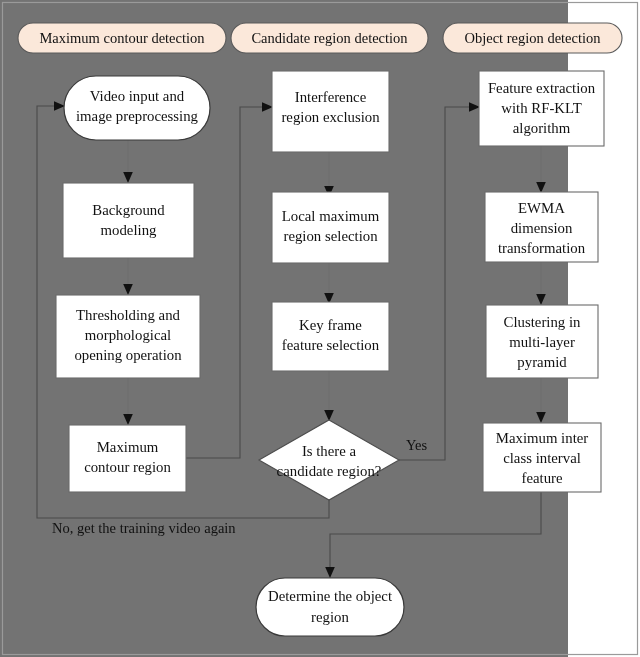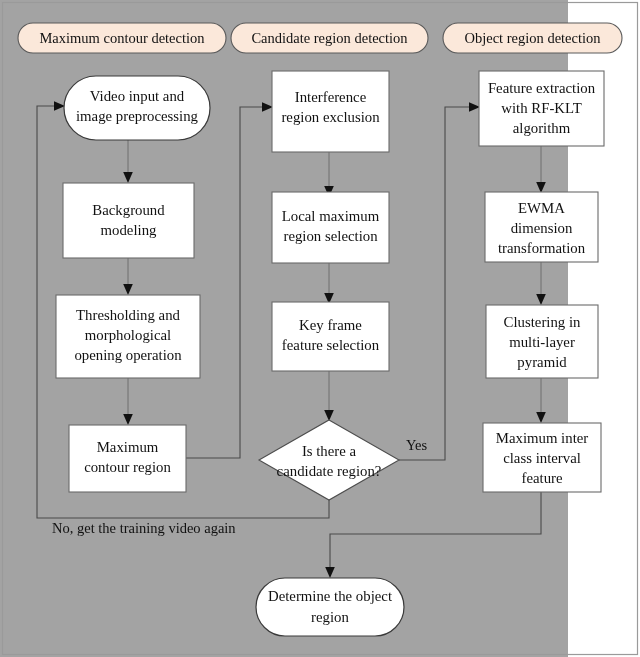--- a/index.html
+++ b/index.html
@@ -10,21 +10,21 @@
   body {
     width: 640px;
     height: 657px;
     font-family: "Liberation Serif", "DejaVu Serif", serif;
     overflow: hidden;
   }
   #canvas {
     position: relative;
     width: 568px;
     height: 657px;
-    background: #a3a3a3;
+    background: #737373;
     box-sizing: border-box;
   }
   svg#fig {
     position: absolute;
     top: 0; left: 0;
     width: 640px;
     height: 657px;
   }
   .node-rect {
     fill: #ffffff;

